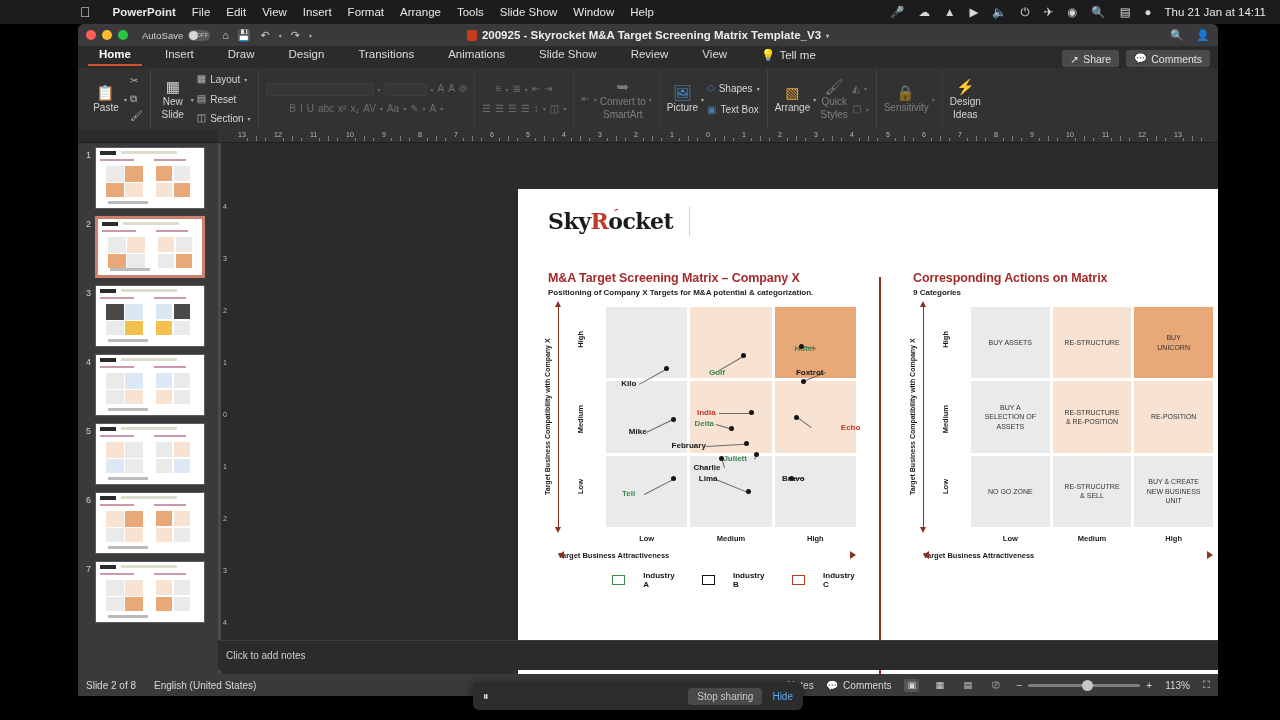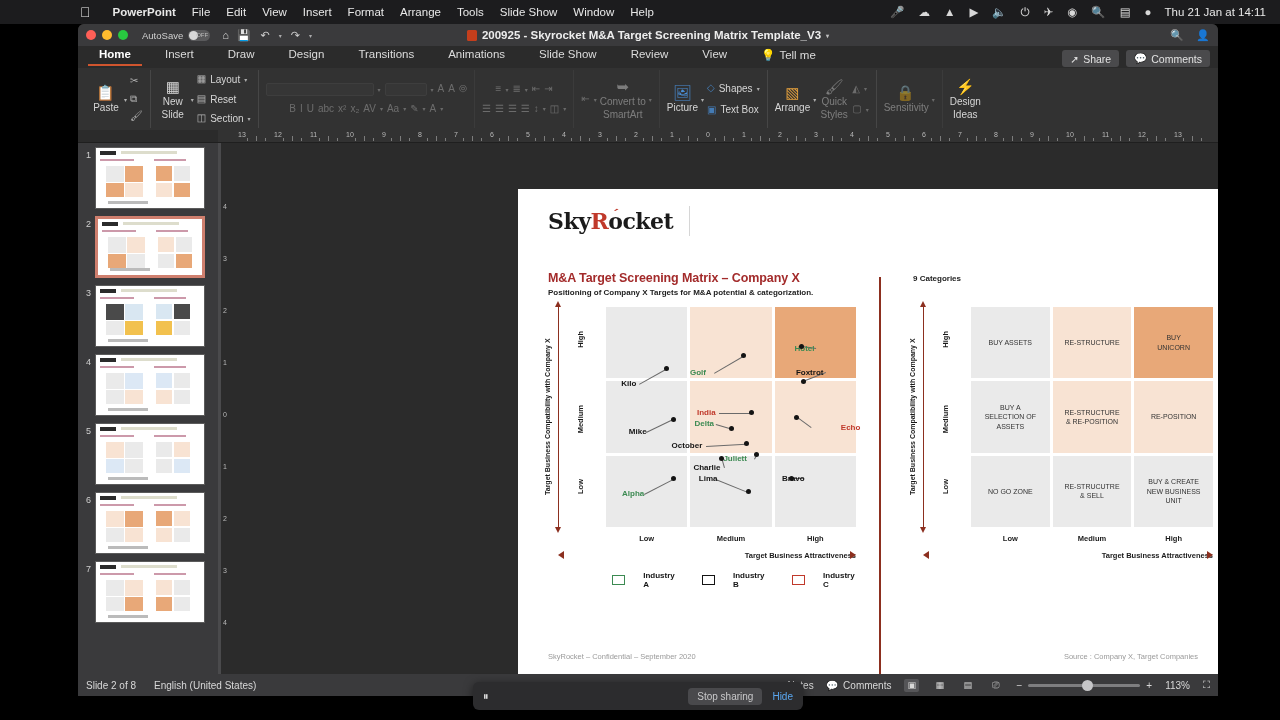--- a/index.html
+++ b/index.html
@@ -100,21 +100,21 @@
   .yarr-dn{border-top:6px solid #8c2f1f;}
   .ytitle{position:absolute;writing-mode:vertical-rl;transform:rotate(180deg);font-size:7px;font-weight:bold;color:#1a1a1a;line-height:1.15;text-align:center;}
   .ylvl{position:absolute;writing-mode:vertical-rl;transform:rotate(180deg);font-size:7.5px;font-weight:bold;color:#1a1a1a;}
   .grid{position:absolute;display:grid;gap:3px;}
   .cell{position:relative;overflow:visible;}
   .cell.gray{background:#eaeaea;}
   .cell.peach{background:#f8e3d3;}
   .cell.orange{background:#e8a878;}
   .cell.acttxt{display:flex;align-items:center;justify-content:center;text-align:center;font-size:7px;color:#333;line-height:1.35;padding:4px;}
   .xlvl{position:absolute;font-size:7.5px;font-weight:bold;color:#1a1a1a;text-align:center;}
-  .xaxis{position:absolute;display:flex;align-items:center;justify-content:flex-end;}
+  .xaxis{position:absolute;display:flex;align-items:center;justify-content:flex-start;}
   .xaxis .xt{font-size:7.5px;font-weight:bold;color:#1a1a1a;}
   .xarr-l,.xarr-r{position:absolute;width:0;height:0;border-top:4px solid transparent;border-bottom:4px solid transparent;}
   .xarr-l{border-right:6px solid #8c2f1f;}
   .xarr-r{border-left:6px solid #8c2f1f;}
 
   
   .dot{position:absolute;width:5px;height:5px;border-radius:50%;background:#141414;}
   .dlbl{position:absolute;font-size:8px;font-weight:bold;white-space:nowrap;}
   .dlbl.a{color:#3c8a52;}
   .dlbl.b{color:#141414;}
@@ -703,51 +703,51 @@
               <div class="xlvl" style="left: 226.667px; top: 235px; width: 81.3333px;">High</div>
               <div class="xaxis" style="left: 10px; top: 250px; width: 298px; height: 12px;">
                 <span class="xt">Target Business Attractiveness</span>
                 <div class="xarr-l" style="left: 0px; top: 2px;"></div>
                 <div class="xarr-r" style="right: 0px; top: 2px;"></div>
               </div>
               <div class="leader" style="left: 90.5px; top: 85px; width: 31.5184px; transform: rotate(-29.2488deg);"></div>
               <div class="dlbl b" style="left: 73.3px; top: 80px;">Kilo</div>
               <div class="dot" style="left: 115.5px; top: 67.1px;"></div>
               <div class="leader" style="left: 165.5px; top: 74px; width: 34.7816px; transform: rotate(-30.3987deg);"></div>
-              <div class="dlbl a" style="left: 142px; top: 69px;">Golf</div>
+              <div class="dlbl a" style="left: 161px; top: 69px;">Golf</div>
               <div class="dot" style="left: 193px; top: 53.9px;"></div>
               <div class="leader" style="left: 268px; top: 49.8px; width: 15.1605px; transform: rotate(-171.656deg);"></div>
               <div class="dlbl a" style="left: 246.5px; top: 44.8px;">Hotel</div>
               <div class="dot" style="left: 250.5px; top: 45.1px;"></div>
               <div class="leader" style="left: 278px; top: 74px; width: 24.1597px; transform: rotate(158.639deg);"></div>
               <div class="dlbl b" style="left: 247.9px; top: 69px;">Foxtrot</div>
               <div class="dot" style="left: 253px; top: 80.3px;"></div>
               <div class="leader" style="left: 98px; top: 133.4px; width: 30.5039px; transform: rotate(-25.641deg);"></div>
               <div class="dlbl b" style="left: 80.8px; top: 128.4px;">Mike</div>
               <div class="dot" style="left: 123px; top: 117.7px;"></div>
               <div class="leader" style="left: 170.5px; top: 113.6px; width: 32.5px; transform: rotate(0deg);"></div>
               <div class="dlbl c" style="left: 149px; top: 108.6px;">India</div>
               <div class="dot" style="left: 200.5px; top: 111.1px;"></div>
               <div class="leader" style="left: 168px; top: 124.6px; width: 15.632px; transform: rotate(16.3482deg);"></div>
               <div class="dlbl a" style="left: 146.5px; top: 119.6px;">Delta</div>
               <div class="dot" style="left: 180.5px; top: 126.5px;"></div>
               <div class="leader" style="left: 158px; top: 146.6px; width: 40.0605px; transform: rotate(-3.1481deg);"></div>
-              <div class="dlbl b" style="left: 123.6px; top: 141.6px;">October</div>
+              <div class="dlbl b" style="left: 123.6px; top: 141.6px;">February</div>
               <div class="dot" style="left: 195.5px; top: 141.9px;"></div>
               <div class="leader" style="left: 205.5px; top: 159.8px; width: 5.06063px; transform: rotate(-60.3955deg);"></div>
               <div class="dlbl a" style="left: 175.4px; top: 154.8px;">Juliett</div>
               <div class="dot" style="left: 205.5px; top: 152.9px;"></div>
               <div class="leader" style="left: 175.5px; top: 168.6px; width: 9.14822px; transform: rotate(-105.859deg);"></div>
               <div class="dlbl b" style="left: 145.4px; top: 163.6px;">Charlie</div>
               <div class="dot" style="left: 170.5px; top: 157.3px;"></div>
               <div class="leader" style="left: 263px; top: 129px; width: 18.6011px; transform: rotate(-143.746deg);"></div>
               <div class="dlbl c" style="left: 245.8px; top: 124px; padding-left: 47px;">Echo</div>
               <div class="dot" style="left: 245.5px; top: 115.5px;"></div>
               <div class="leader" style="left: 95.5px; top: 195px; width: 33.7218px; transform: rotate(-27.1729deg);"></div>
-              <div class="dlbl a" style="left: 74px; top: 190px;">Alpha</div>
+              <div class="dlbl a" style="left: 74px; top: 190px;">Tell</div>
               <div class="dot" style="left: 123px; top: 177.1px;"></div>
               <div class="leader" style="left: 168px; top: 179.6px; width: 35.0783px; transform: rotate(22.1047deg);"></div>
               <div class="dlbl b" style="left: 150.8px; top: 174.6px;">Lima</div>
               <div class="dot" style="left: 198px; top: 190.3px;"></div>
               <div class="leader" style="left: 255.5px; top: 179.6px; width: 12.5px; transform: rotate(180deg);"></div>
               <div class="dlbl b" style="left: 234px; top: 174.6px;">Bravo</div>
               <div class="dot" style="left: 240.5px; top: 177.1px;"></div>
               <div class="legend" style="left: 64px; top: 272px;">
                 <div class="lgi">
                   <span class="lgsw a"></span>
@@ -759,20 +759,21 @@
                 </div>
                 <div class="lgi">
                   <span class="lgsw c"></span>
                   <span class="lgtx">Industry C</span>
                 </div>
               </div>
             </div>
         </div>
 
         <div class="panel p-right">
+          <div class="p-title">Corresponding Actions on Matrix</div>
           <div class="p-sub">9 Categories</div>
           <div class="mwrap" id="m-right" style="left:0;top:28px;width:300px;height:300px;">
               <div class="yaxis-line" style="left: 10px; top: 8px; height: 220px;"></div>
               <div class="yarr-up" style="left: 6.5px; top: 2px;"></div>
               <div class="yarr-dn" style="left: 6.5px; top: 228px;"></div>
               <div class="ytitle" style="left: -4px; top: 34px; height: 168px; width: 14px;">Target Business Compatibility with Company X</div>
               <div class="ylvl" style="left: 28px; top: 31.6667px;">High</div>
               <div class="ylvl" style="left: 28px; top: 106px;">Medium</div>
               <div class="ylvl" style="left: 28px; top: 180.333px;">Low</div>
               <div class="grid" style="left: 58px; top: 8px; width: 242px; height: 220px; grid-template-columns: repeat(3, 1fr); grid-template-rows: repeat(3, 1fr);">
@@ -804,20 +805,21 @@
             </div>
         </div>
 
         <div class="s-foot l">SkyRocket – Confidential – September 2020</div>
         <div class="s-foot r">Source : Company X, Target Companies</div>
       </div>
 
     </div>
   </div>
 
+  <div id="notes">Click to add notes</div>
 
   <div id="status">
     <div class="sleft">
       <span>Slide 2 of 8</span>
       <span>English (United States)</span>
     </div>
     <div class="sright">
       <span class="rrow" style="display:flex;align-items:center;gap:4px;">
         <span>◫</span>
         <span>Notes</span>

